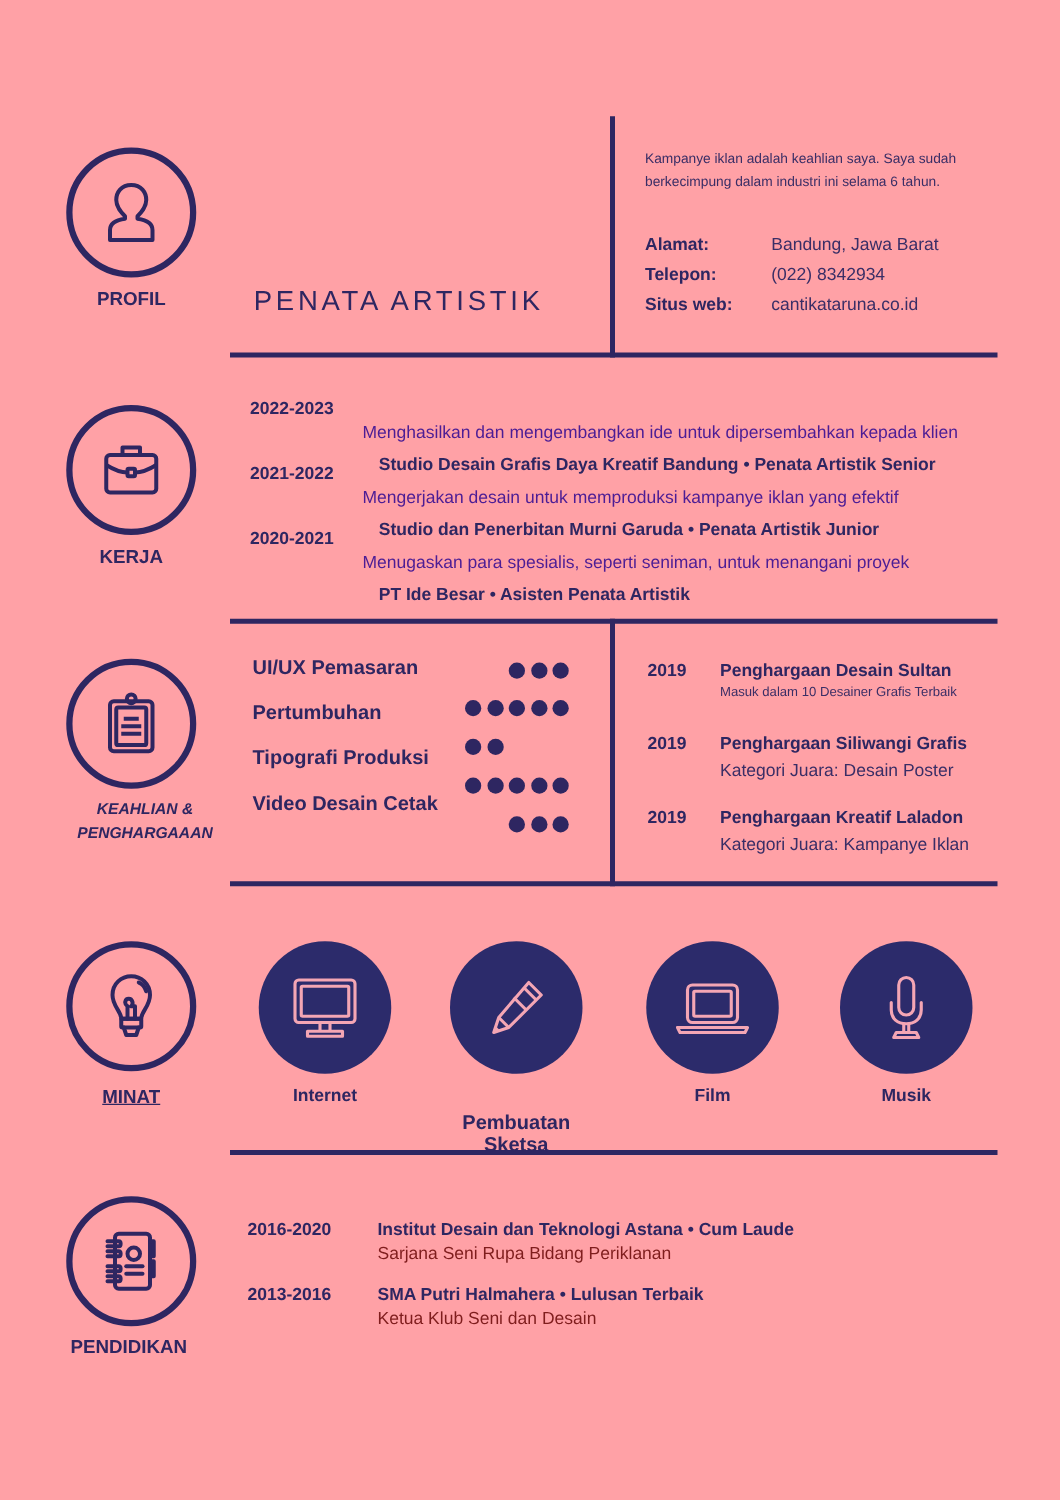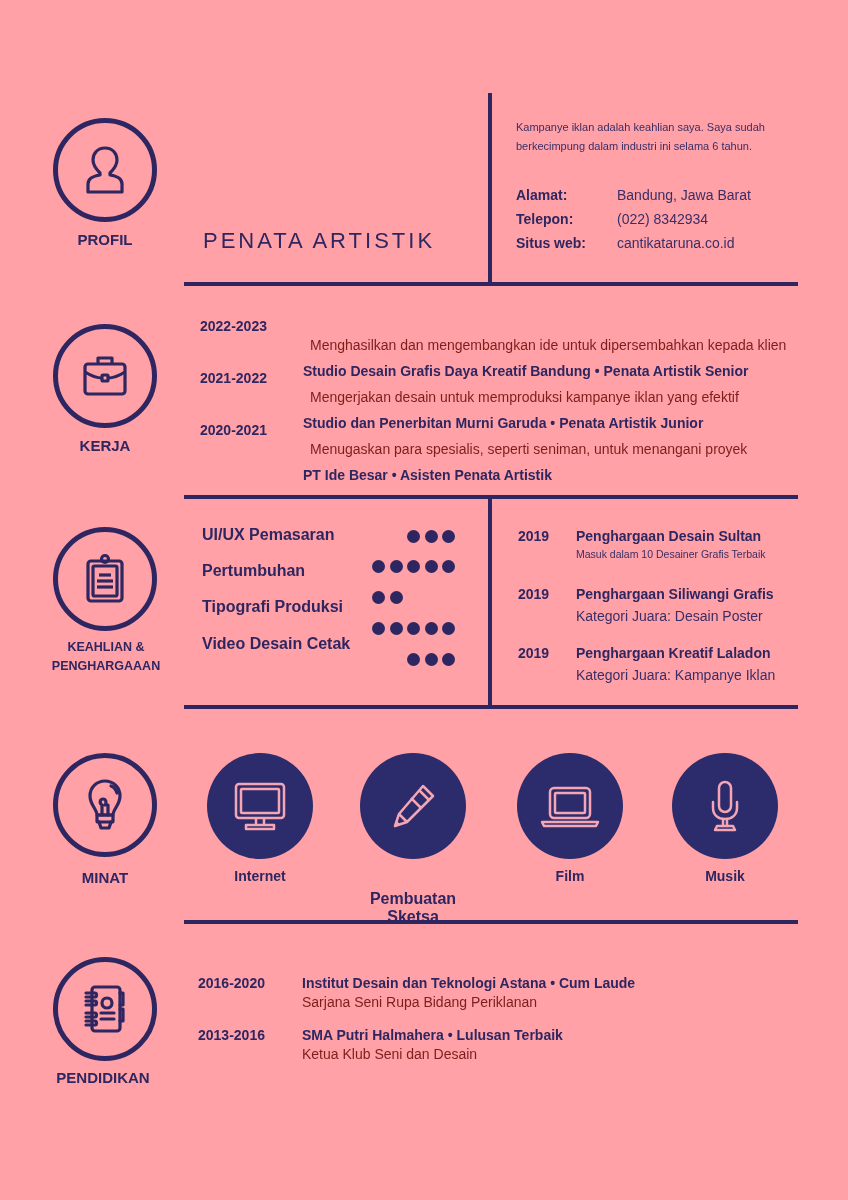--- a/index.html
+++ b/index.html
@@ -35,21 +35,21 @@
     color:#2E2661;
   }
   .intro { position:absolute; left:516px; top:118px; width:270px; font-size:11px; line-height:19px; color:#3A2E66; }
   .contact-row { position:absolute; left:516px; font-size:14px; }
   .contact-row .k { display:inline-block; width:101px; font-weight:bold; }
   .contact-row .v { color:#3A2E66; }
 
   .job { position:absolute; left:200px; width:600px; }
   .job .yr { position:absolute; left:0; top:0; font-weight:bold; font-size:14px; }
   .job .title { position:absolute; left:103px; top:0; font-weight:bold; font-size:14px; white-space:nowrap;margin-top:45px; }
-  .job .desc { position:absolute; left:110px; top:19px; font-size:14px; color:#7f1d1d; white-space:nowrap; }
+  .job .desc { position:absolute; left:90px; top:19px; font-size:14px; color:#4c1d95; white-space:nowrap; }
 
   .skill { position:absolute; left:202px; font-weight:bold; font-size:16px; }
   .dot-row { position:absolute; display:flex; gap:4.5px; }
   .dot { width:13px; height:13px; border-radius:50%; background:#2E2661; }
 
   .award { position:absolute; left:518px; width:290px; }
   .award .yr { position:absolute; left:0; top:0; font-weight:bold; font-size:14px; }
   .award .title { position:absolute; left:58px; top:0; font-weight:bold; font-size:14px; white-space:nowrap; }
   .award .desc { position:absolute; left:58px; top:22px; font-size:14px; color:#3A2E66; white-space:nowrap; }
   .award .desc.small { font-size:10.5px; top:20px; }
@@ -131,21 +131,21 @@
   <div class="icon-circle" style="left:53px; top:527px;">
     <svg viewBox="0 0 60 60" fill="none" stroke="#2E2661" stroke-width="3.2" stroke-linejoin="round">
       <rect x="13" y="12" width="34" height="40" rx="3"></rect>
       <rect x="18" y="17" width="24" height="30" rx="1.5"></rect>
       <circle cx="30" cy="10" r="3.5"></circle>
       <line x1="24" y1="26" x2="36" y2="26"></line>
       <line x1="22" y1="32" x2="38" y2="32"></line>
       <line x1="22" y1="38" x2="38" y2="38"></line>
     </svg>
   </div>
-  <div class="sec-label small" style="left:36px; top:638px;">
+  <div class="sec-label small" style="left:46px; top:638px;font-style:italic;">
     <div>KEAHLIAN &amp;</div>
     <div>PENGHARGAAAN</div>
   </div>
 
   <div class="skill" style="top:526px;">UI/UX Pemasaran</div>
   <div class="skill" style="top:562px;">Pertumbuhan</div>
   <div class="skill" style="top:598px;">Tipografi Produksi</div>
   <div class="skill" style="top:635px;">Video Desain Cetak</div>
 
   <div class="dot-row" style="left:407px; top:530px;">
@@ -197,21 +197,21 @@
 <section>
   <div class="icon-circle" style="left:53px; top:753px;">
     <svg viewBox="0 0 60 60" fill="none" stroke="#2E2661" stroke-width="3.2" stroke-linejoin="round" stroke-linecap="round">
       <path d="M22 40 C22 34 15 30 15 21 C15 12 22 6 30 6 C38 6 45 12 45 21 C45 30 38 34 38 40 Z"></path>
       <path d="M27 40 L27 30 C24 28 25 24 28 24 C31 24 32 28 30 30 L33 30 L33 40"></path>
       <path d="M36 11 C39 12 41 15 42 18"></path>
       <rect x="22" y="40" width="16" height="7" rx="1"></rect>
       <path d="M24 47 L26 53 L34 53 L36 47"></path>
     </svg>
   </div>
-  <div class="sec-label" style="left:35px; top:869px;">MINAT</div>
+  <div class="sec-label" style="left:35px; top:869px;text-decoration:underline;">MINAT</div>
 
   <div class="interest" style="left:207px; top:753px;">
     <svg viewBox="0 0 64 64" fill="none" stroke="#F4A6B4" stroke-width="2.5" stroke-linejoin="round">
       <rect x="8" y="10" width="48" height="34" rx="3"></rect>
       <rect x="13" y="15" width="38" height="24" rx="1"></rect>
       <path d="M28 44 L28 51 M36 44 L36 51"></path>
       <rect x="18" y="51" width="28" height="4"></rect>
     </svg>
   </div>
   <div class="interest-label" style="left:190px; top:868px;">Internet</div>

